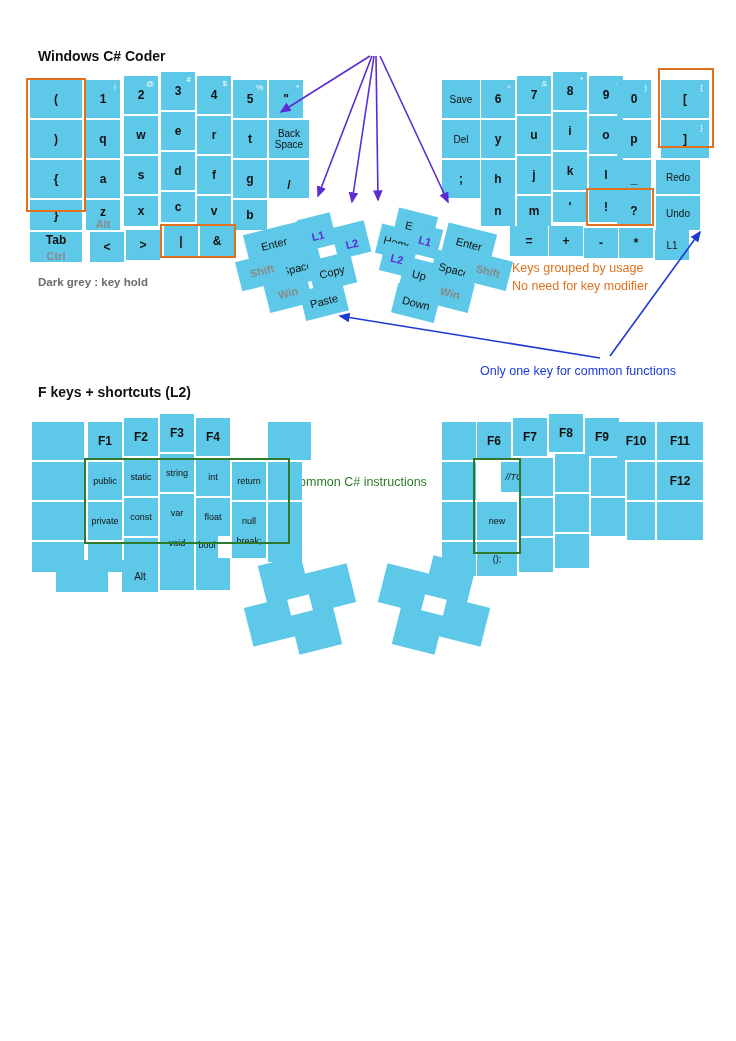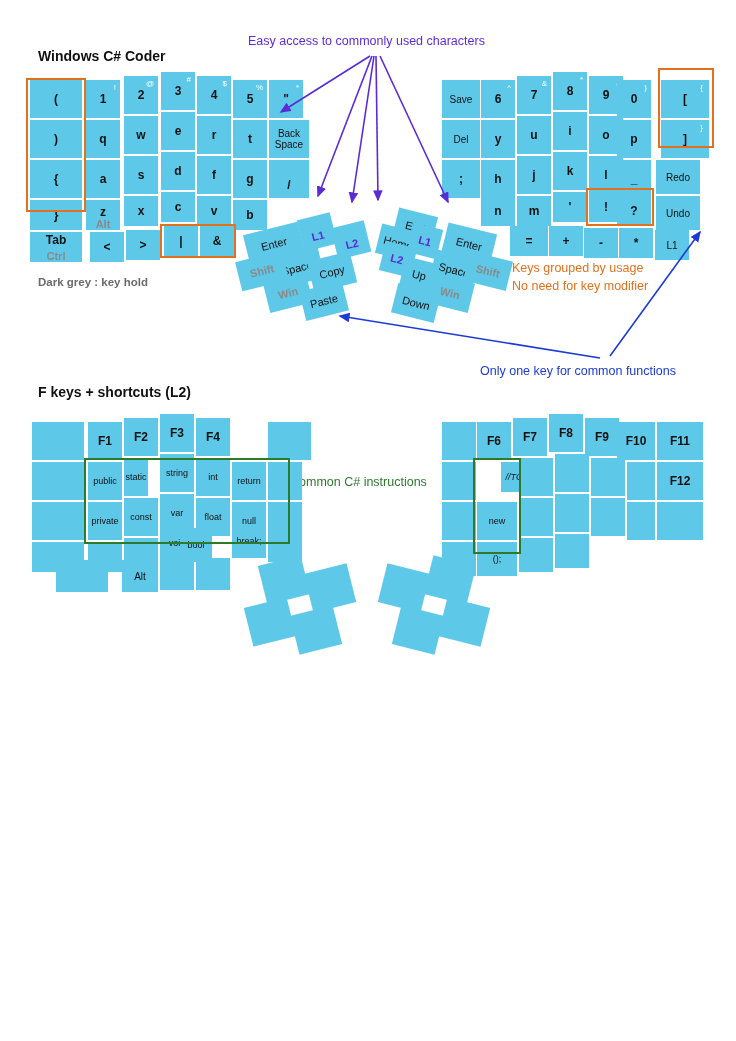--- a/index.html
+++ b/index.html
@@ -28,21 +28,20 @@
 
   svg.overlay{position:absolute;left:0;top:0;width:736px;height:1041px;pointer-events:none;}
 </style>
 </head>
 <body>
 
 <div class="root">
 
   <div class="title" style="left:38px;top:48px;">Windows C# Coder</div>
 
-  <div class="note purple" style="left:248px;top:34px;">Easy access to commonly used characters</div>
   <div class="note orange" style="left:512px;top:261px;">Keys grouped by usage</div>
   <div class="note orange" style="left:512px;top:279px;">No need for key modifier</div>
   <div class="note blue" style="left:480px;top:364px;">Only one key for common functions</div>
   <div class="note grey" style="left:38px;top:276px;">Dark grey : key hold</div>
 
   <div class="key" style="left:30px;top:80px;width:52px;height:38px;">
       <div class="lbl c">(</div>
     </div>
   <div class="key" style="left:86px;top:80px;width:34px;height:38px;">
       <div class="sup" style="right:4px;top:3px;">!</div>
@@ -337,21 +336,21 @@
     </div>
   <div class="key" style="left:232px;top:422px;width:34px;height:38px;margin-left:45px;">
       <div class="lbl c">F5</div>
     </div>
   <div class="key" style="left:268px;top:422px;width:34px;height:38px;"></div>
 
   <div class="key" style="left:32px;top:462px;width:52px;height:38px;"></div>
   <div class="key" style="left:88px;top:462px;width:34px;height:38px;">
       <div class="lbl c tiny">public</div>
     </div>
-  <div class="key" style="left:124px;top:458px;width:24px;height:38px;">
+  <div class="key" style="left:124px;top:458px;width:34px;height:38px;">
       <div class="lbl c tiny">static</div>
     </div>
   <div class="key" style="left:160px;top:454px;width:34px;height:38px;">
       <div class="lbl c tiny">string</div>
     </div>
   <div class="key" style="left:196px;top:458px;width:34px;height:38px;">
       <div class="lbl c tiny">int</div>
     </div>
   <div class="key" style="left:232px;top:462px;width:34px;height:38px;">
       <div class="lbl c tiny">return</div>
@@ -375,21 +374,21 @@
       <div class="lbl c tiny">null</div>
     </div>
   <div class="key" style="left:268px;top:502px;width:34px;height:38px;"></div>
 
   <div class="key" style="left:32px;top:542px;width:52px;height:30px;"></div>
   <div class="key" style="left:88px;top:542px;width:34px;height:30px;"></div>
   <div class="key" style="left:124px;top:538px;width:34px;height:30px;"></div>
   <div class="key" style="left:160px;top:526px;width:34px;height:34px;">
       <div class="lbl c tiny">void</div>
     </div>
-  <div class="key" style="left:180px;top:528px;width:32px;height:34px;padding-left:12px;">
+  <div class="key" style="left:196px;top:528px;width:22px;height:34px;padding-left:12px;">
       <div class="lbl c tiny">bool</div>
     </div>
   <div class="key" style="left:232px;top:524px;width:34px;height:34px;">
       <div class="lbl c tiny">break;</div>
     </div>
   <div class="key" style="left:268px;top:528px;width:34px;height:34px;"></div>
 
   <div class="key" style="left:56px;top:560px;width:52px;height:32px;"></div>
   <div class="key" style="left:122px;top:560px;width:36px;height:32px;">
       <div class="lbl c small">Alt</div>

